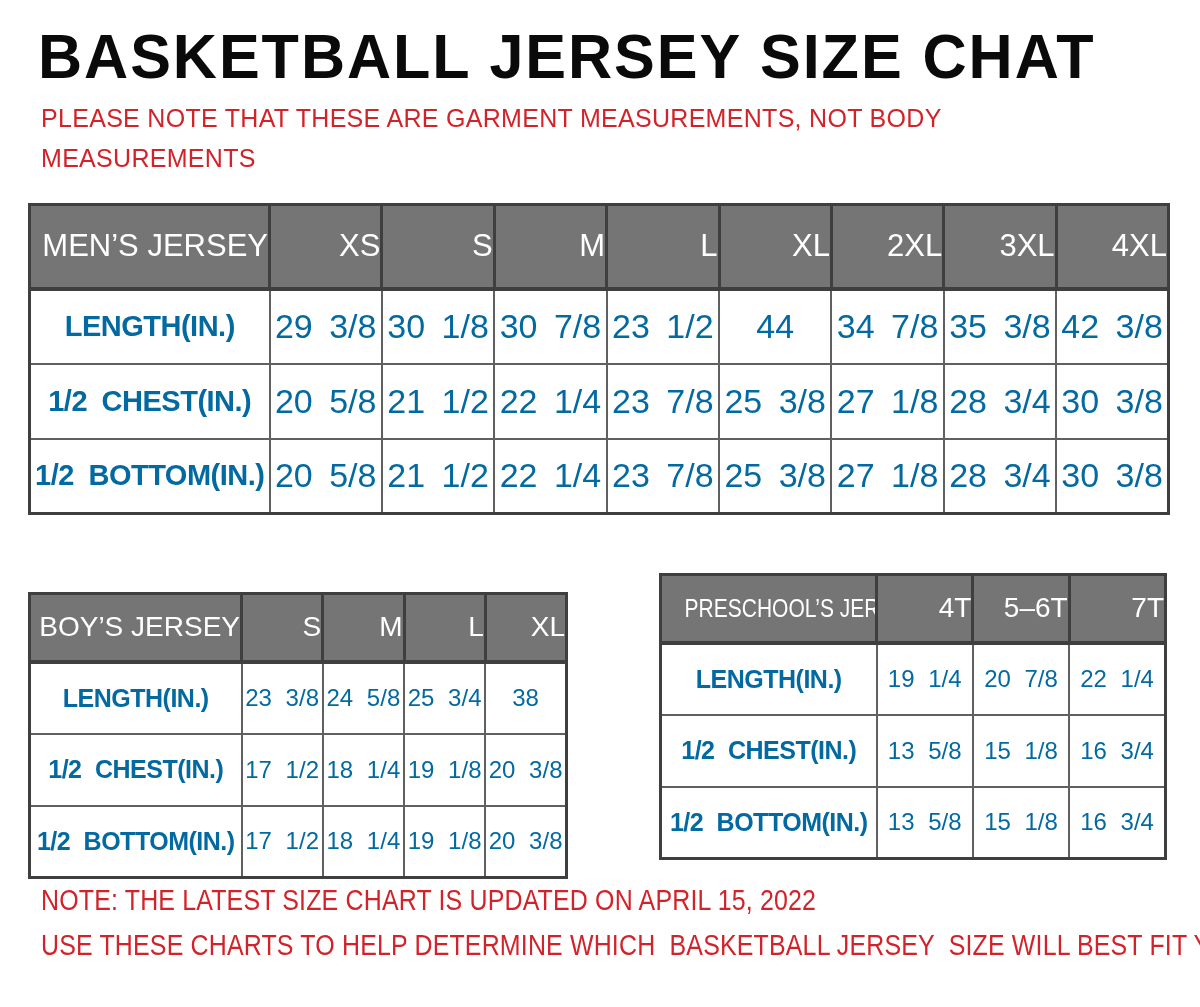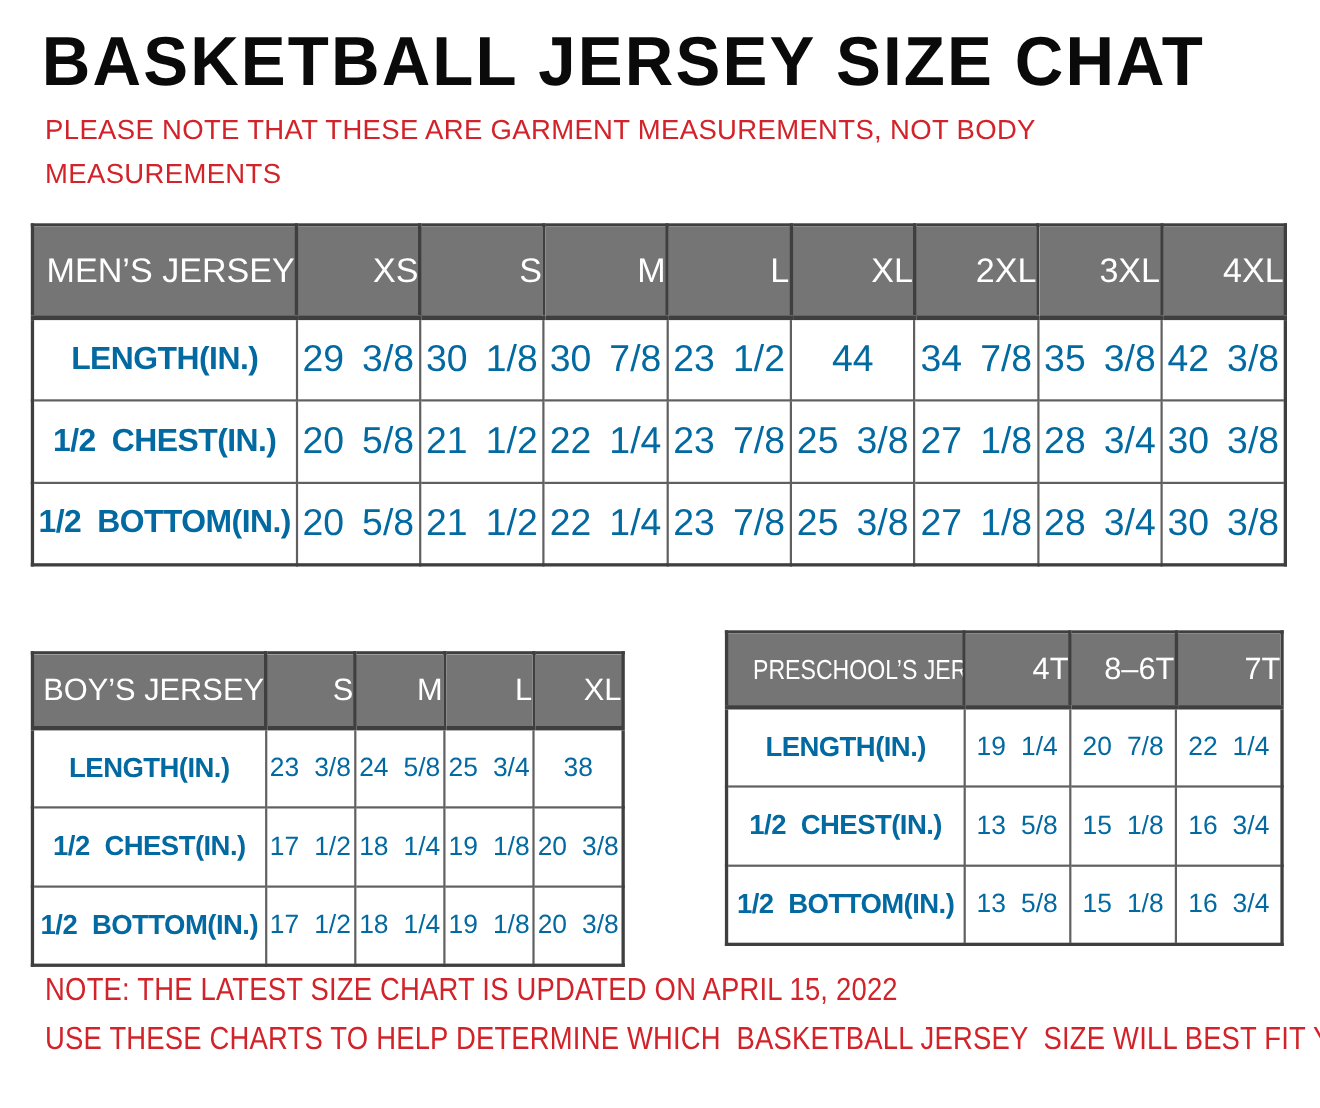--- a/index.html
+++ b/index.html
@@ -192,21 +192,21 @@
   <colgroup>
       <col style="width:216px">
       <col>
       <col>
       <col>
     </colgroup>
   <tbody>
       <tr class="head">
     <th><span class="corner-label">PRESCHOOL’S JERSEY</span></th>
     <th>4T</th>
-    <th>8–6T</th>
+    <th>5–6T</th>
     <th>7T</th>
   </tr>
   <tr class="data">
     <td class="row-label">LENGTH(IN.)</td>
     <td>19 1/4</td>
     <td>20 7/8</td>
     <td>22 1/4</td>
   </tr>
   <tr class="data">
     <td class="row-label">1/2 CHEST(IN.)</td>

